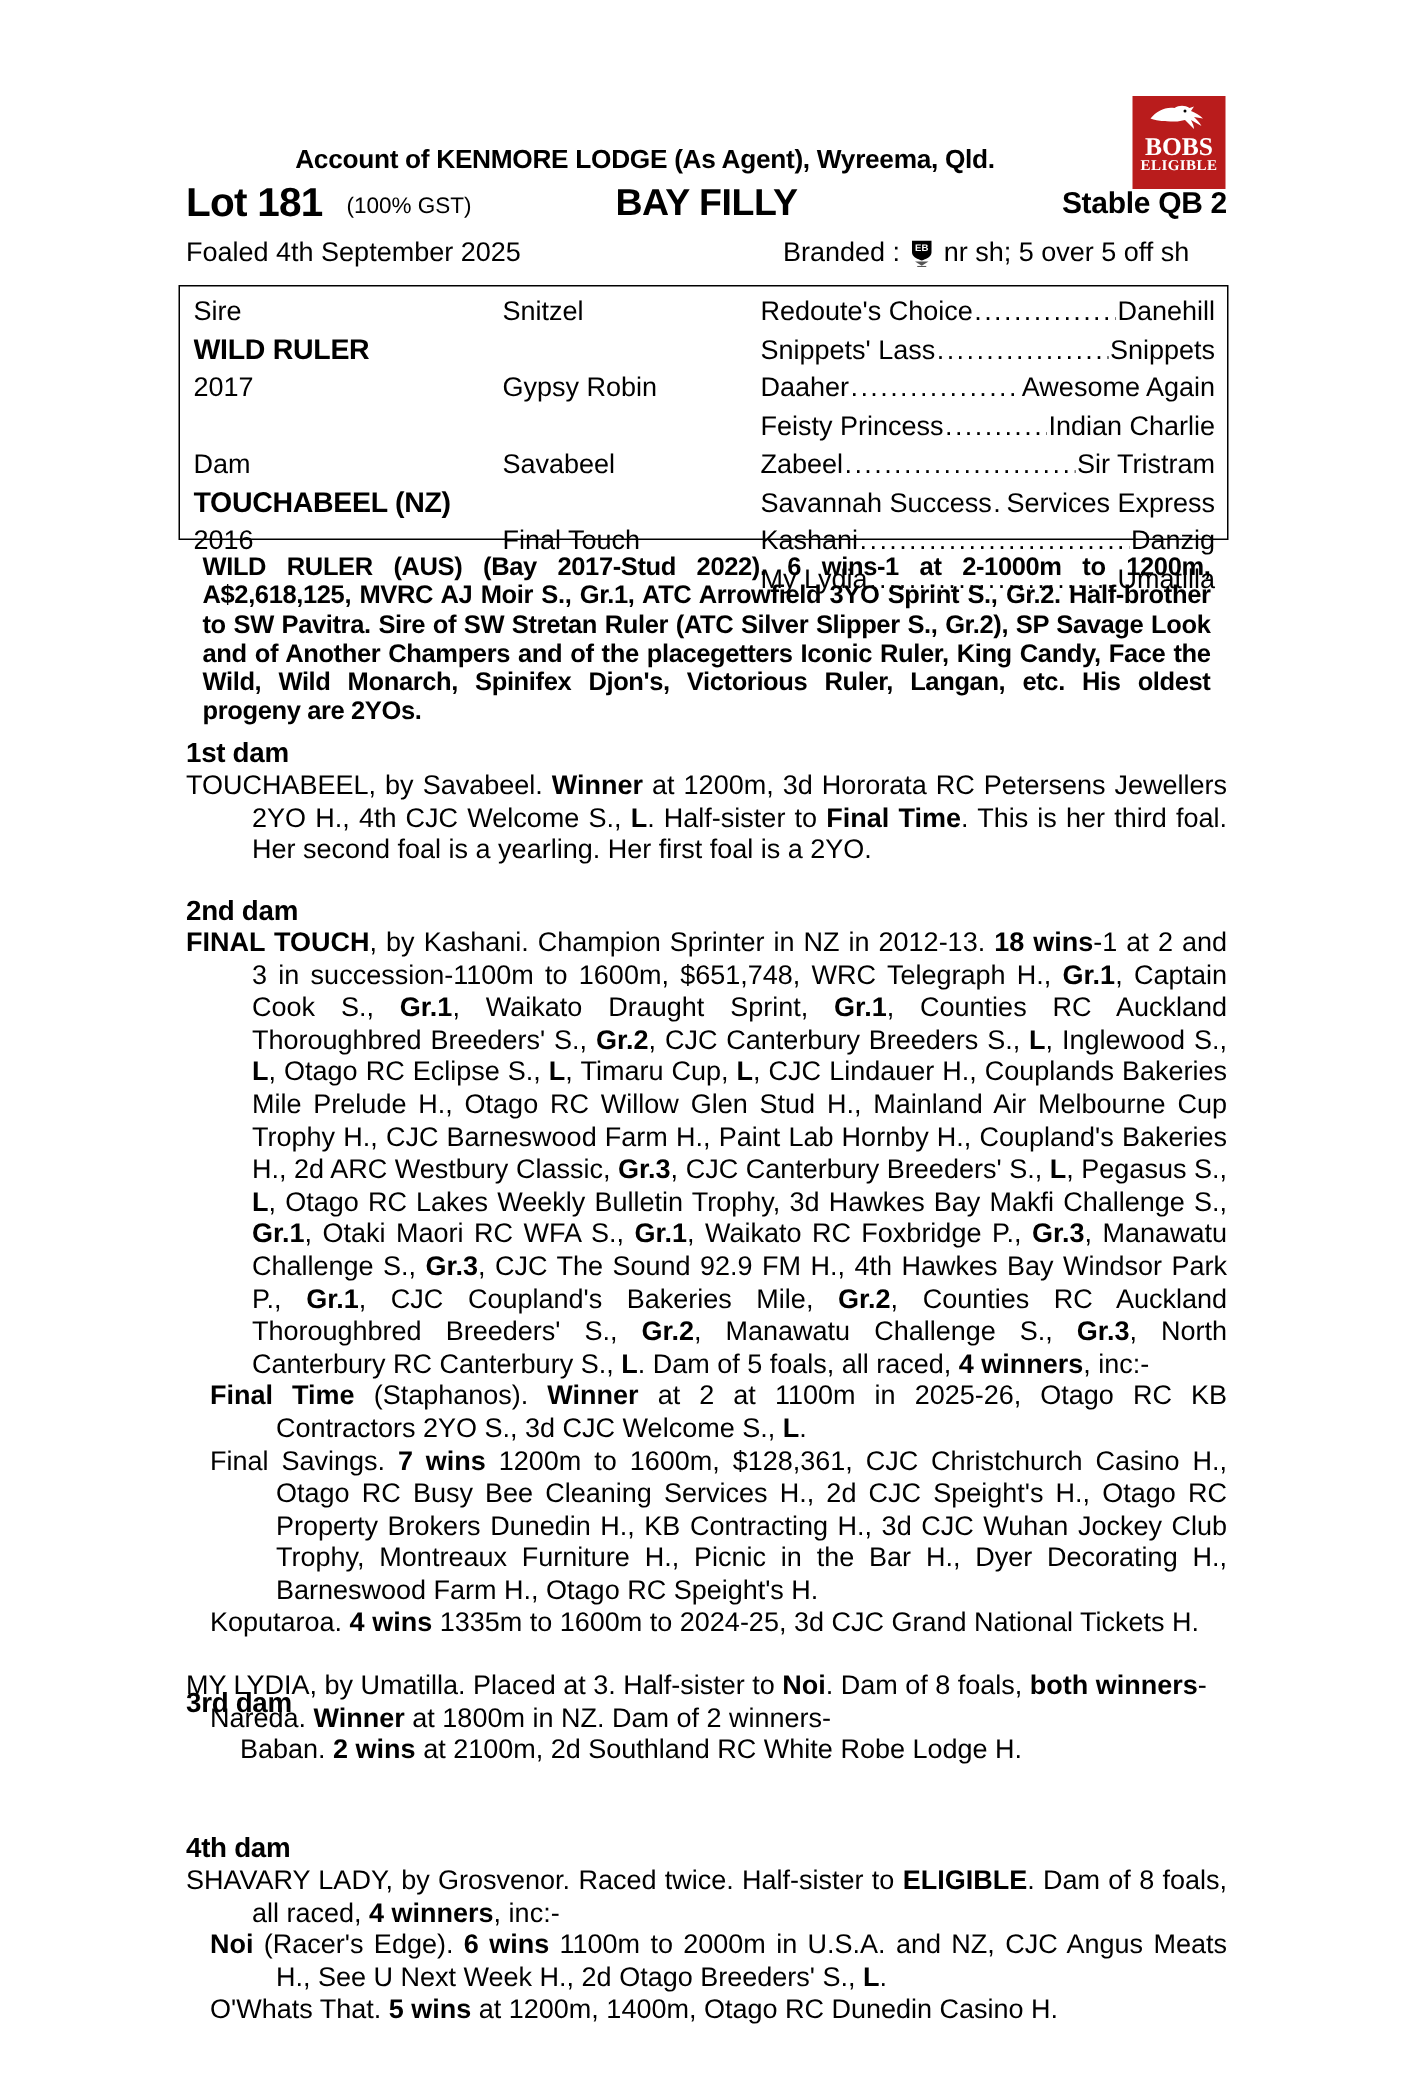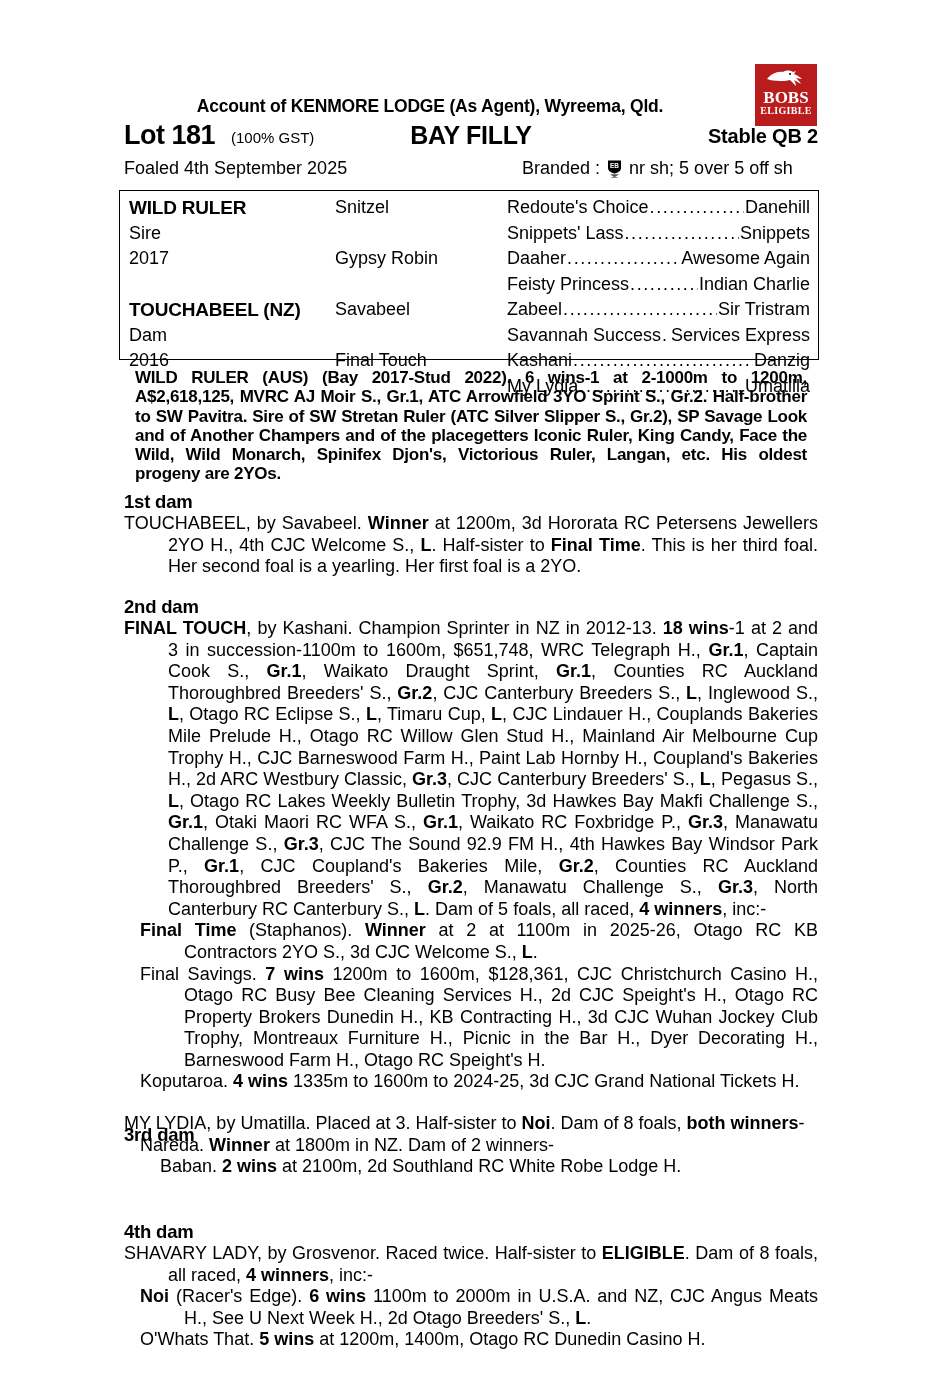--- a/index.html
+++ b/index.html
@@ -279,26 +279,26 @@
           <path d="M4 15.3 L13 15.3 L8.5 18.2 Z" fill="#555555"></path>
           <rect x="5.5" y="18.3" width="6" height="0.8" fill="#555555"></rect>
         </svg>
       </span>
       <span>nr sh; 5 over 5 off sh</span>
     </span>
   </div>
 
   <div class="ped-table">
     <div class="ped-col-a">
+      <div class="ped-line">Sire</div>
       <div class="ped-line bold">WILD RULER</div>
-      <div class="ped-line">Sire</div>
       <div class="ped-line">2017</div>
       <div class="ped-line">&nbsp;</div>
+      <div class="ped-line">Dam</div>
       <div class="ped-line bold">TOUCHABEEL (NZ)</div>
-      <div class="ped-line">Dam</div>
       <div class="ped-line">2016</div>
     </div>
     <div class="ped-col-b">
       <div class="ped-line">Snitzel</div>
       <div class="ped-line">&nbsp;</div>
       <div class="ped-line">Gypsy Robin</div>
       <div class="ped-line">&nbsp;</div>
       <div class="ped-line">Savabeel</div>
       <div class="ped-line">&nbsp;</div>
       <div class="ped-line">Final Touch</div>

